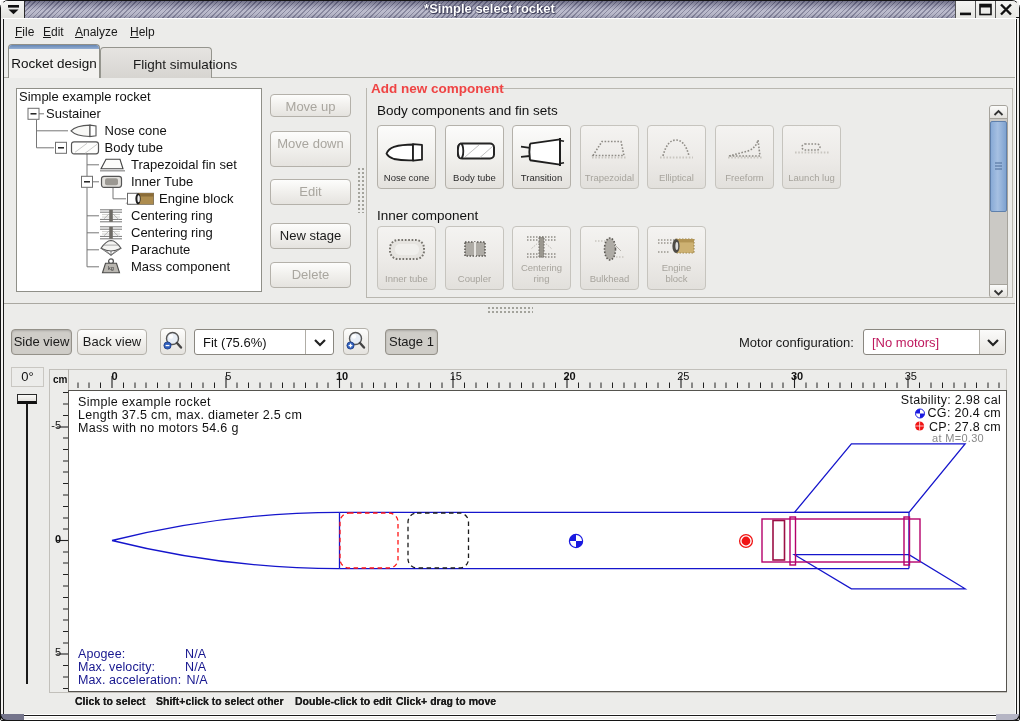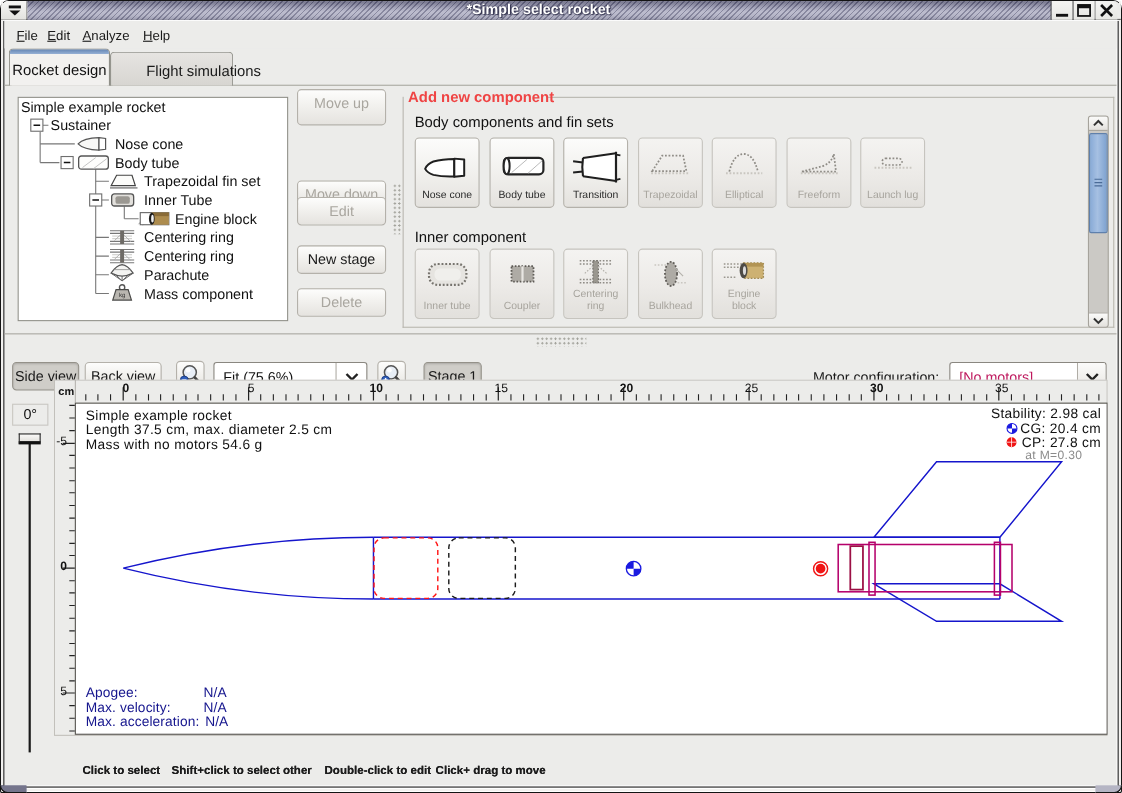--- a/index.html
+++ b/index.html
@@ -183,22 +183,22 @@
           <text x="114" y="80.4">Trapezoidal fin set</text>
           <text x="114" y="97.4">Inner Tube</text>
           <text x="142" y="114.4">Engine block</text>
           <text x="114" y="131.4">Centering ring</text>
           <text x="114" y="148.4">Centering ring</text>
           <text x="114" y="165.4">Parachute</text>
           <text x="114" y="182.4">Mass component</text>
         </g>
       </svg></div>
 
-  <div class="btn dis" style="left:270px; top:81px;  width:81px; height:33px; line-height:23px;">Move up</div>
-  <div class="btn dis" style="left:270px; top:131px; width:81px; height:23px; line-height:24px;margin-top:33px;">Move down</div>
+  <div class="btn dis" style="left:270px; top:94px;  width:81px; height:23px; line-height:23px;">Move up</div>
+  <div class="btn dis" style="left:270px; top:131px; width:81px; height:36px; line-height:24px;">Move down</div>
   <div class="btn dis" style="left:270px; top:179px; width:81px; height:26px; line-height:24px;">Edit</div>
   <div class="btn" style="left:270px; top:223px; width:81px; height:26px; line-height:24px;">New stage</div>
   <div class="btn dis" style="left:270px; top:262px; width:81px; height:26px; line-height:24px;">Delete</div>
 
   <div class="abs dots" style="left:357px; top:167px; width:8px; height:46px;"></div>
 
   <div class="abs fsline" style="left:366px; top:88px; width:1px; height:210px;"></div>
   <div class="abs fsline" style="left:1012px; top:88px; width:1px; height:210px;"></div>
   <div class="abs fsline" style="left:366px; top:297px; width:647px; height:1px;"></div>
   <div class="abs fsline" style="left:497px; top:88px; width:516px; height:1px;"></div>
@@ -360,21 +360,21 @@
       <svg width="26" height="24">
           <path d="M8 10 L13 15 L18 10" fill="none" stroke="#222" stroke-width="2.2"></path>
         </svg>
     </div>
   </div>
 
   <div class="abs" style="left:11px; top:367px; width:33px; height:20px; border:1px solid #c9c7c2; font-size:13px; color:#111; text-align:center; line-height:18px;">0°</div>
   <div class="abs" style="left:26px; top:403px; width:2px; height:281px; background:#1a1a1a;"></div>
   <div class="abs" style="left:17px; top:394px; width:20px; height:10px; background:linear-gradient(#fafaf8,#e4e2de); border:1px solid #2a2a2a; border-bottom:3px solid #111;"></div>
 
-  <div class="abs" id="canvaswrap" style="left:49px; top:345px; width:788px; height:324px;"><svg width="958" height="324" viewBox="0 0 958 324" font-family="Liberation Sans, sans-serif">
+  <div class="abs" id="canvaswrap" style="left:49px; top:369px; width:788px; height:324px;"><svg width="958" height="324" viewBox="0 0 958 324" font-family="Liberation Sans, sans-serif">
 <rect x="0" y="0" width="958" height="324" fill="#ececea"></rect>
 <rect x="0.5" y="0.5" width="957" height="323" fill="none" stroke="#c2c0bb" stroke-width="1"></rect>
 <line x1="19.5" y1="0" x2="19.5" y2="21" stroke="#b5b3ae"></line>
 <rect x="19.5" y="21.5" width="938" height="301" fill="#ffffff" stroke="#55534e" stroke-width="1"></rect>
 <text x="4" y="14" font-size="10" font-weight="bold" fill="#111">cm</text>
 <line x1="29.0" y1="13.5" x2="29.0" y2="19" stroke="#222" stroke-width="1"></line>
         <line x1="40.0" y1="13.5" x2="40.0" y2="19" stroke="#222" stroke-width="1"></line>
         <line x1="51.5" y1="13.5" x2="51.5" y2="19" stroke="#222" stroke-width="1"></line>
         <line x1="63.0" y1="7" x2="63.0" y2="19" stroke="#222" stroke-width="1.1"></line>
         <line x1="74.5" y1="13.5" x2="74.5" y2="19" stroke="#222" stroke-width="1"></line>

